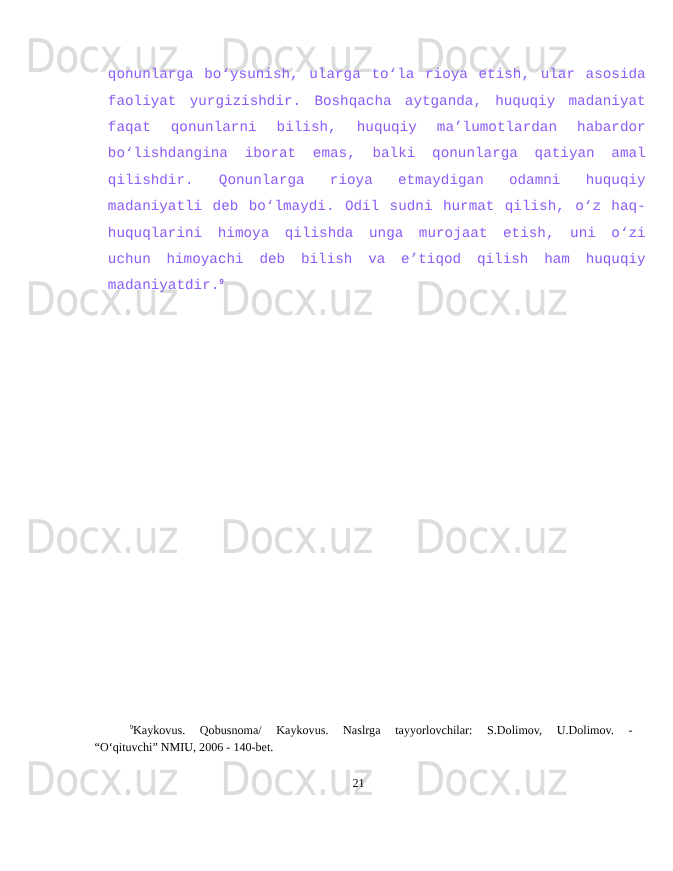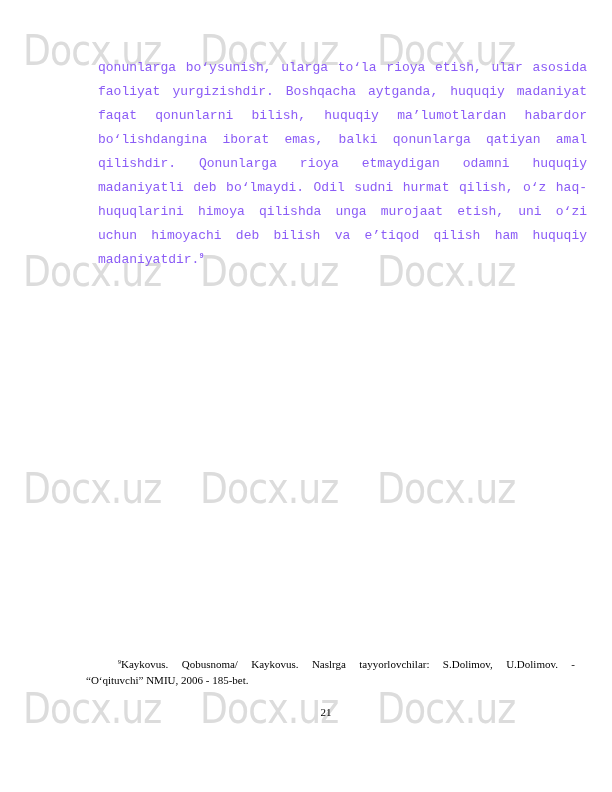--- a/index.html
+++ b/index.html
@@ -107,18 +107,18 @@
       <div class="watermark" style="left: 200px; top: 688px; color: rgb(220, 220, 220);">Docx.uz</div>
       <div class="watermark" style="left: 377px; top: 688px; color: rgb(220, 220, 220);">Docx.uz</div>
     </div>
 
   <div class="body-text">
     <p class="para"><span>qonunlarga bo‘ysunish, ularga to‘la rioya etish, ular asosida faoliyat yurgizishdir. Boshqacha aytganda, huquqiy madaniyat faqat qonunlarni bilish, huquqiy ma’lumotlardan habardor bo‘lishdangina iborat emas, balki qonunlarga qatiyan amal qilishdir. Qonunlarga rioya etmaydigan odamni huquqiy madaniyatli deb bo‘lmaydi. Odil sudni hurmat qilish, o‘z haq-huquqlarini himoya qilishda unga murojaat etish, uni o‘zi uchun himoyachi deb bilish va e’tiqod qilish ham huquqiy madaniyatdir.</span><sup class="fn-ref">9</sup></p>
   </div>
 
   <div class="footnote">
     <div class="fn-line1"><sup>9</sup><span>Kaykovus. Qobusnoma/ Kaykovus. Naslrga tayyorlovchilar: S.Dolimov, U.Dolimov. -</span></div>
-    <div class="fn-line2"><span>“O‘qituvchi” NMIU, 2006 - 185-bet.</span></div>
+    <div class="fn-line2"><span>“O‘qituvchi” NMIU, 2006 - 140-bet.</span></div>
   </div>
 
   <div class="page-number">21</div>
 
 </div>
 
 </body></html>

